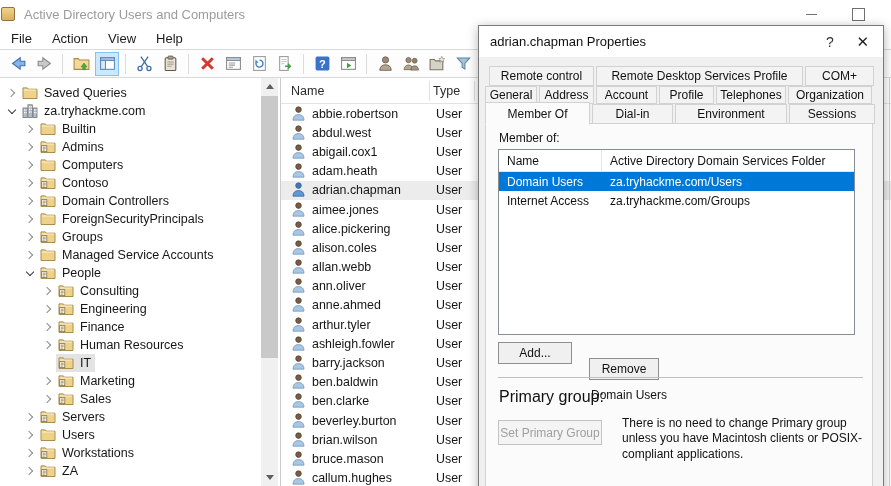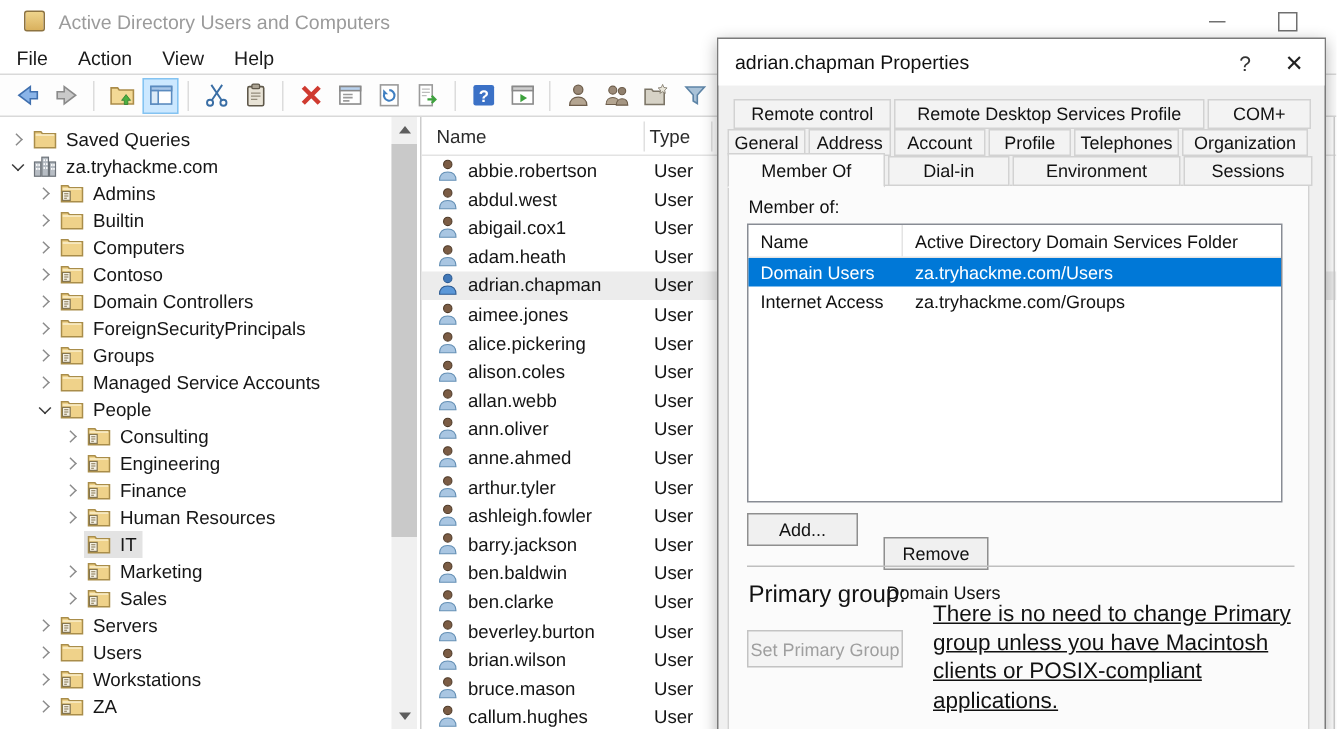--- a/index.html
+++ b/index.html
@@ -2,21 +2,21 @@
 <html><head>
 <meta charset="utf-8">
 <style>
   * { box-sizing: border-box; margin: 0; padding: 0; }
   html,body { width:891px; height:486px; overflow:hidden; background:#fff;
     font-family:"Liberation Sans", sans-serif; -webkit-font-smoothing:antialiased; }
   .screen { position:relative; width:891px; height:486px; background:#fff; }
 
   
   .titlebar { position:absolute; left:0; top:0; width:891px; height:28px; background:#fff;
-    display:flex; align-items:center; padding-left:16px; }
+    display:flex; align-items:center; padding-left:1px; }
   .app-icon { width:14px; height:14px; background:linear-gradient(#efd48c,#d9b15e);
     border:1px solid #8d7340; border-radius:2px; margin-right:9px; }
   .app-title { font-size:13px; color:#9b9b9b; }
   .win-btn { position:absolute; top:4px; width:30px; height:20px; display:flex; align-items:center; justify-content:center; }
   .win-min { left:796px; } .win-min::before { content:""; width:11px; height:1px; background:#707070; }
   .win-max { left:843px; } .win-max::before { content:""; width:11px; height:11px; border:1px solid #707070; }
 
   .menubar { position:absolute; left:0; top:28px; width:891px; height:21px; background:#fff;
     display:flex; align-items:center; font-size:13px; color:#1b1b1b; padding-left:1px;text-align:right; }
   .menu-item { padding:2px 10px; }
@@ -94,21 +94,21 @@
   .lb-c2 { flex:1; padding-left:8px; }
 
   .btn { position:absolute; height:22px; background:#f0f0f0; border:1px solid #8f8f8f; font-size:12px;
     color:#111; display:flex; align-items:center; justify-content:center; font-family:"Liberation Sans",sans-serif; }
   .btn-add { left:12px; top:218px; width:74px; }
   .btn-remove { left:103px; top:234px; width:70px; }
   .btn-setprimary { left:12px; top:296px; width:104px; height:25px; color:#9f9f9f; border-color:#c3c3c3; background:#f4f4f4; }
   .sep-line { position:absolute; left:12px; right:9px; top:253px; height:1px; background:#bfbfbf; }
   .pg-label { position:absolute; left:13px; top:264px; font-size:16px; color:#111; }
   .pg-value { position:absolute; left:105px; top:264px; font-size:12px; color:#111; }
-  .pg-note { position:absolute; left:136px; top:276px; width:248px; font-size:15px; line-height:1.28; color:#111;text-decoration:underline; }
+  .pg-note { position:absolute; left:136px; top:292px; width:248px; font-size:12px; line-height:1.28; color:#111; }
 </style>
 </head>
 <body>
 
 <svg width="0" height="0" style="position:absolute">
   <defs>
     <symbol id="i-folder" viewBox="0 0 16 16">
       <path d="M1 13.5V2.9h4.3l1 1.3H15v9.3z" fill="#efd28a" stroke="#a98d4a"></path>
       <path d="M1.8 5h12.4" stroke="#fbf0cf" stroke-width="1"></path>
     </symbol>
@@ -369,33 +369,33 @@
               <svg>
                 <use href="#i-domain"></use>
               </svg>
             </span>
             <span>za.tryhackme.com</span>
           </div>
         <div class="trow lvl1">
             <span class="chev r"></span>
             <span class="ticon">
               <svg>
+                <use href="#i-folder"></use>
+              </svg>
+            </span>
+            <span>Builtin</span>
+          </div>
+        <div class="trow lvl1">
+            <span class="chev r"></span>
+            <span class="ticon">
+              <svg>
                 <use href="#i-oufolder"></use>
               </svg>
             </span>
             <span>Admins</span>
-          </div>
-        <div class="trow lvl1">
-            <span class="chev r"></span>
-            <span class="ticon">
-              <svg>
-                <use href="#i-folder"></use>
-              </svg>
-            </span>
-            <span>Builtin</span>
           </div>
         <div class="trow lvl1">
             <span class="chev r"></span>
             <span class="ticon">
               <svg>
                 <use href="#i-folder"></use>
               </svg>
             </span>
             <span>Computers</span>
           </div>

